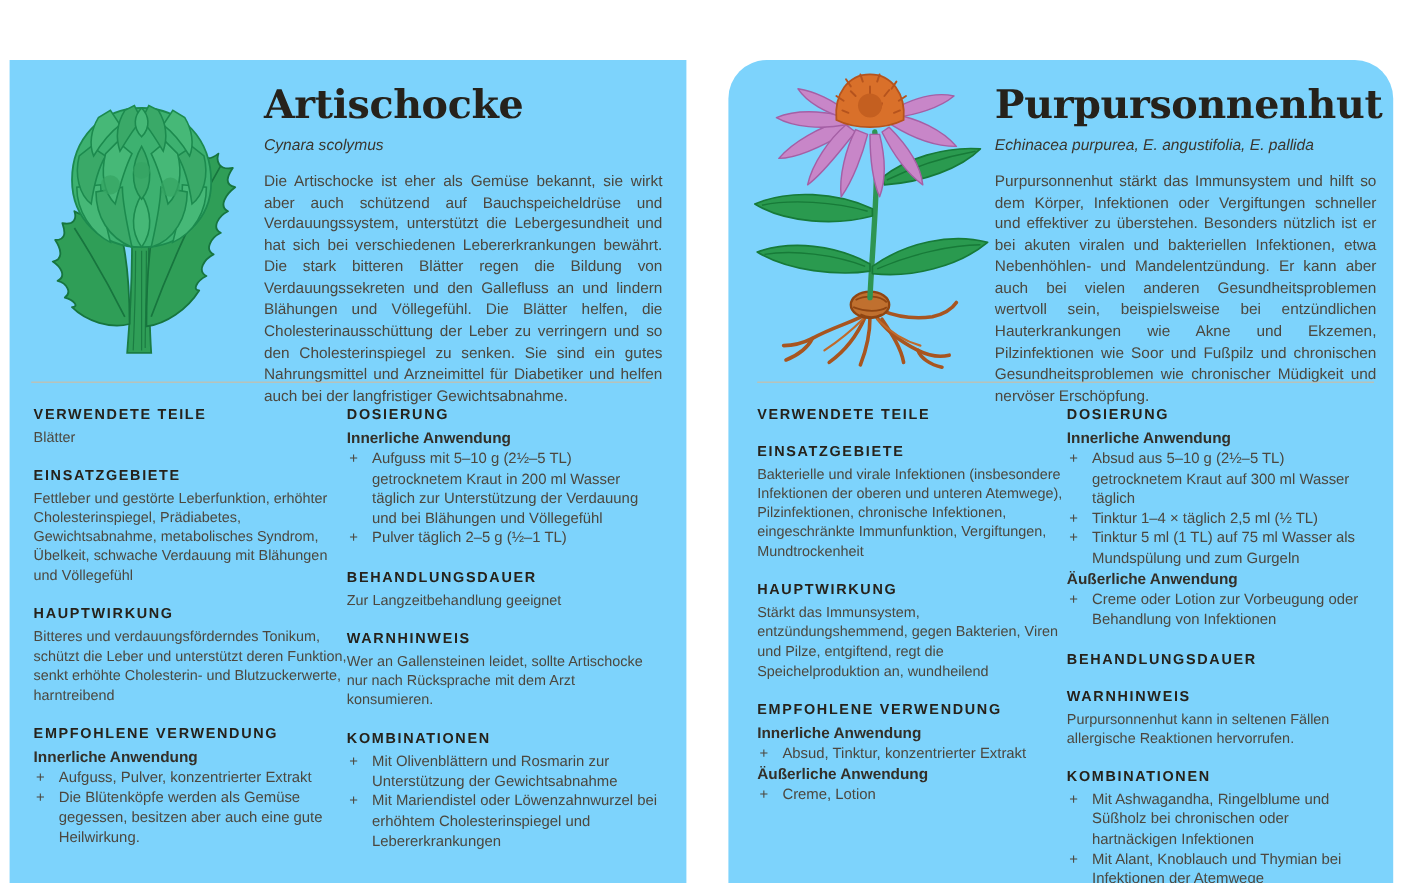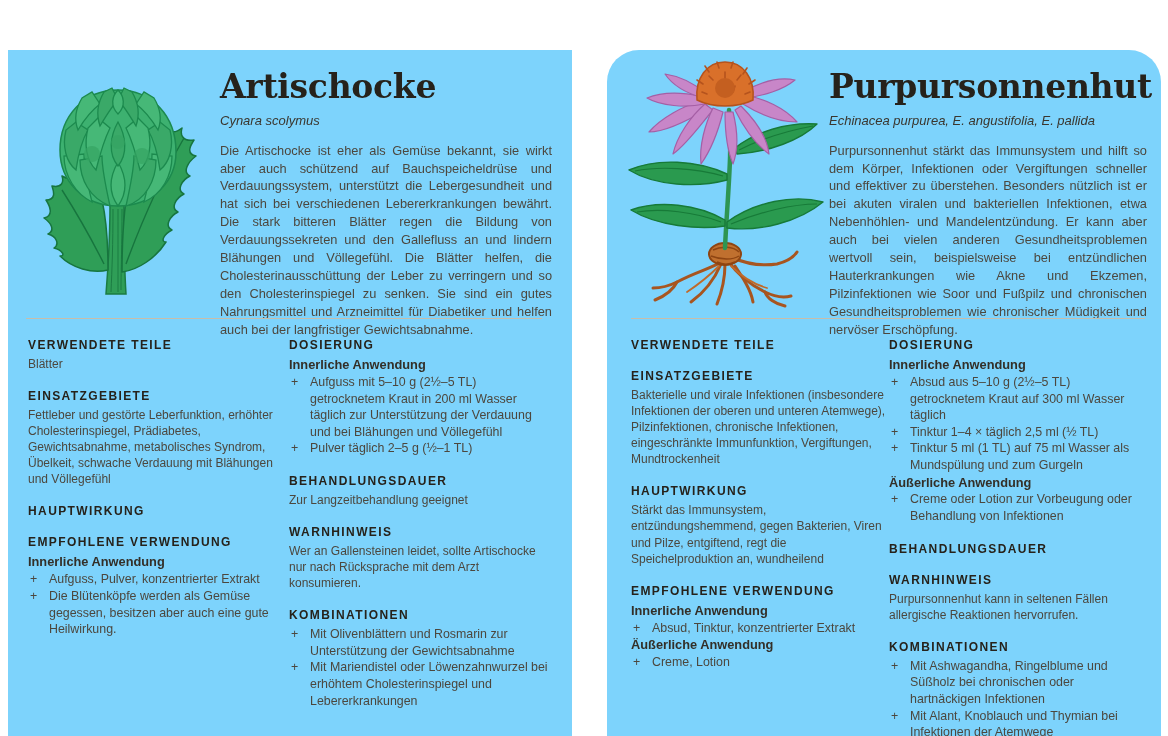--- a/index.html
+++ b/index.html
@@ -100,20 +100,21 @@
       <div class="section">
         <div class="sec-h">VERWENDETE TEILE</div>
         <div class="sec-body">Blätter</div>
       </div>
       <div class="section">
         <div class="sec-h">EINSATZGEBIETE</div>
         <div class="sec-body">Fettleber und gestörte Leberfunktion, erhöhter Cholesterinspiegel, Prädiabetes, Gewichtsabnahme, metabolisches Syndrom, Übelkeit, schwache Verdauung mit Blähungen und Völlegefühl</div>
       </div>
       <div class="section">
         <div class="sec-h">HAUPTWIRKUNG</div>
+        <div class="sec-body">Bitteres und verdauungsförderndes Tonikum, schützt die Leber und unterstützt deren Funktion, senkt erhöhte Cholesterin- und Blutzuckerwerte, harntreibend</div>
       </div>
       <div class="section">
         <div class="sec-h">EMPFOHLENE VERWENDUNG</div>
         <div class="subhead">Innerliche Anwendung</div>
         <div class="bullet">
           <span class="plus">+</span>
           <span>Aufguss, Pulver, konzentrierter Extrakt</span>
         </div>
         <div class="bullet">
           <span class="plus">+</span>

